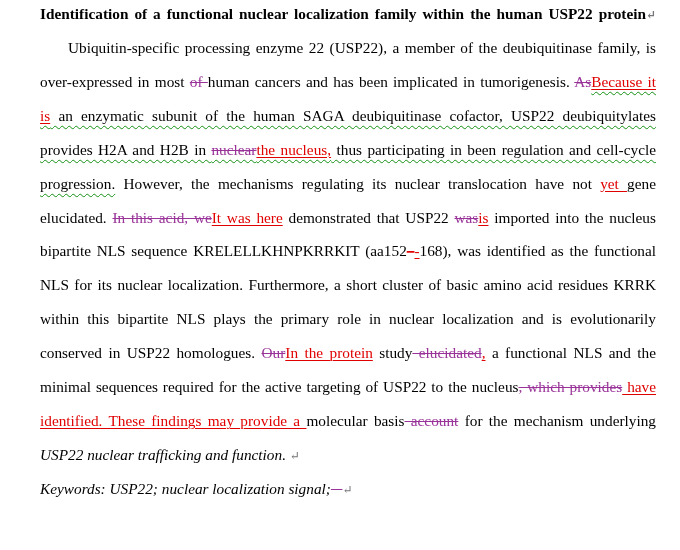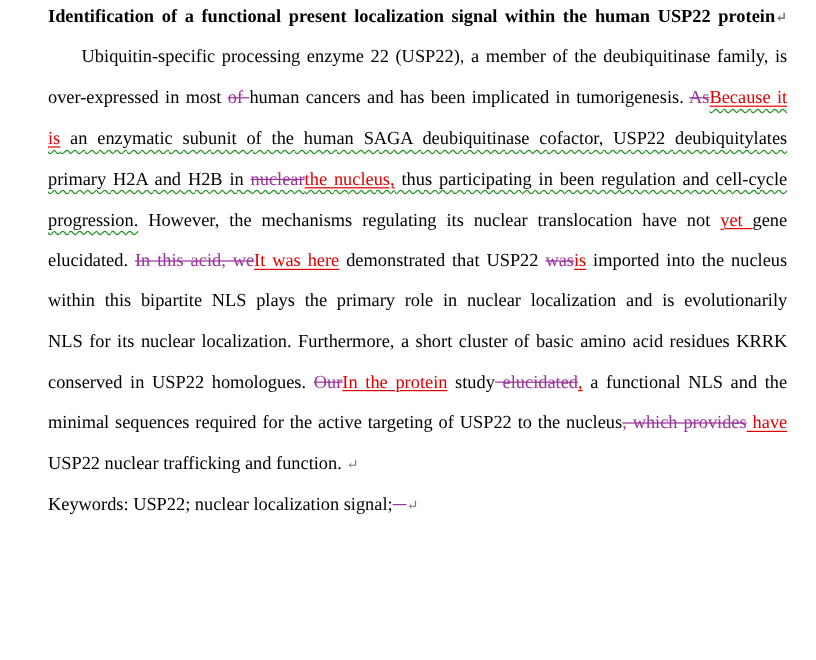--- a/index.html
+++ b/index.html
@@ -7,21 +7,21 @@
     position:relative; width:680px; height:550px; background:#ffffff;
     overflow:hidden; font-family:"Liberation Serif","DejaVu Serif",serif;
     font-size:15.3px; color:#000;
   }
   .doc { position:absolute; left:40px; top:-3px; width:616px; }
   .line {
     position:relative; height:33.93px; line-height:33.93px;
     text-align:justify; text-align-last:justify;
     white-space:pre-wrap; overflow:hidden;
   }
-  .line.left { text-align:left; text-align-last:left; }
+  .line.left { text-align:left; text-align-last:left;font-style:italic; }
   .line.bold { font-weight:bold; }
   .line.bar::before {
     content:""; position:absolute; left:-7px; top:0; bottom:0;
     border-left:2px solid #000;
   }
   .wavy {
     text-decoration:underline wavy var(--wavy);
     text-decoration-thickness:1px; text-underline-offset:4px;
   }
   .ins {
@@ -39,27 +39,29 @@
     text-decoration:line-through solid var(--ins);
     text-decoration-thickness:1px;
   }
   .pilcrow { color:var(--pilcrow); font-size:12px; text-decoration:none; }
 </style>
 </head>
 <body>
 
 <div class="page" style="--ins: #e00000; --del: #993399; --wavy: #159015; --pilcrow: #76767a;">
   <div class="doc">
-      <div class="line bold"><span class="">Identification of a functional present localization signal within the human USP22 protein</span><span class="pilcrow">↵</span></div>
+      <div class="line bold"><span class="">Identification of a functional nuclear localization family within the human USP22 protein</span><span class="pilcrow">↵</span></div>
       <div class="line" style="text-indent: 28px;"><span class="">Ubiquitin-specific processing enzyme 22 (USP22), a member of the deubiquitinase family, is</span></div>
       <div class="line bar"><span class="">over-expressed in most </span><span class="del">of </span><span class="">human cancers and has been implicated in tumorigenesis. </span><span class="del">As</span><span class="wavy"><span class="ins">Because it</span></span></div>
       <div class="line bar"><span class="wavy"><span class="ins">is</span></span><span class="wavy"><span class=""> an enzymatic subunit of the human SAGA deubiquitinase cofactor, USP22 deubiquitylates</span></span></div>
-      <div class="line bar"><span class="wavy"><span class="">primary H2A and H2B in </span></span><span class="wavy"><span class="del">nuclear</span></span><span class="wavy"><span class="ins">the nucleus,</span></span><span class="wavy"><span class=""> thus participating in been regulation and cell-cycle</span></span></div>
+      <div class="line bar"><span class="wavy"><span class="">provides H2A and H2B in </span></span><span class="wavy"><span class="del">nuclear</span></span><span class="wavy"><span class="ins">the nucleus,</span></span><span class="wavy"><span class=""> thus participating in been regulation and cell-cycle</span></span></div>
       <div class="line bar"><span class="wavy"><span class="">progression.</span></span><span class=""> However, the mechanisms regulating its nuclear translocation have not </span><span class="ins">yet </span><span class="">gene</span></div>
       <div class="line bar"><span class="">elucidated. </span><span class="del">In this acid, we</span><span class="ins">It was here</span><span class=""> demonstrated that USP22 </span><span class="del">was</span><span class="ins">is</span><span class=""> imported into the nucleus</span></div>
+      <div class="line bar"><span class="">bipartite NLS sequence KRELELLKHNPKRRKIT (aa152</span><span class="del-red">–</span><span class="ins">-</span><span class="">168), was identified as the functional</span></div>
+      <div class="line"><span class="">NLS for its nuclear localization. Furthermore, a short cluster of basic amino acid residues KRRK</span></div>
       <div class="line"><span class="">within this bipartite NLS plays the primary role in nuclear localization and is evolutionarily</span></div>
-      <div class="line"><span class="">NLS for its nuclear localization. Furthermore, a short cluster of basic amino acid residues KRRK</span></div>
       <div class="line bar"><span class="">conserved in USP22 homologues. </span><span class="del">Our</span><span class="ins">In the protein</span><span class=""> study</span><span class="del"> elucidated</span><span class="ins">,</span><span class=""> a functional NLS and the</span></div>
       <div class="line bar"><span class="">minimal sequences required for the active targeting of USP22 to the nucleus</span><span class="del">, which provides</span><span class="ins"> have</span></div>
+      <div class="line bar"><span class="ins">identified. These findings may provide a </span><span class="">molecular basis</span><span class="del"> account</span><span class=""> for the mechanism underlying</span></div>
       <div class="line left"><span class="">USP22 nuclear trafficking and function. </span><span class="pilcrow">↵</span></div>
       <div class="line bar left"><span class="">Keywords: USP22; nuclear localization signal;</span><span class="del">&nbsp;&nbsp;&nbsp;</span><span class="pilcrow">↵</span></div>
     </div>
 </div>
 
 </body></html>

